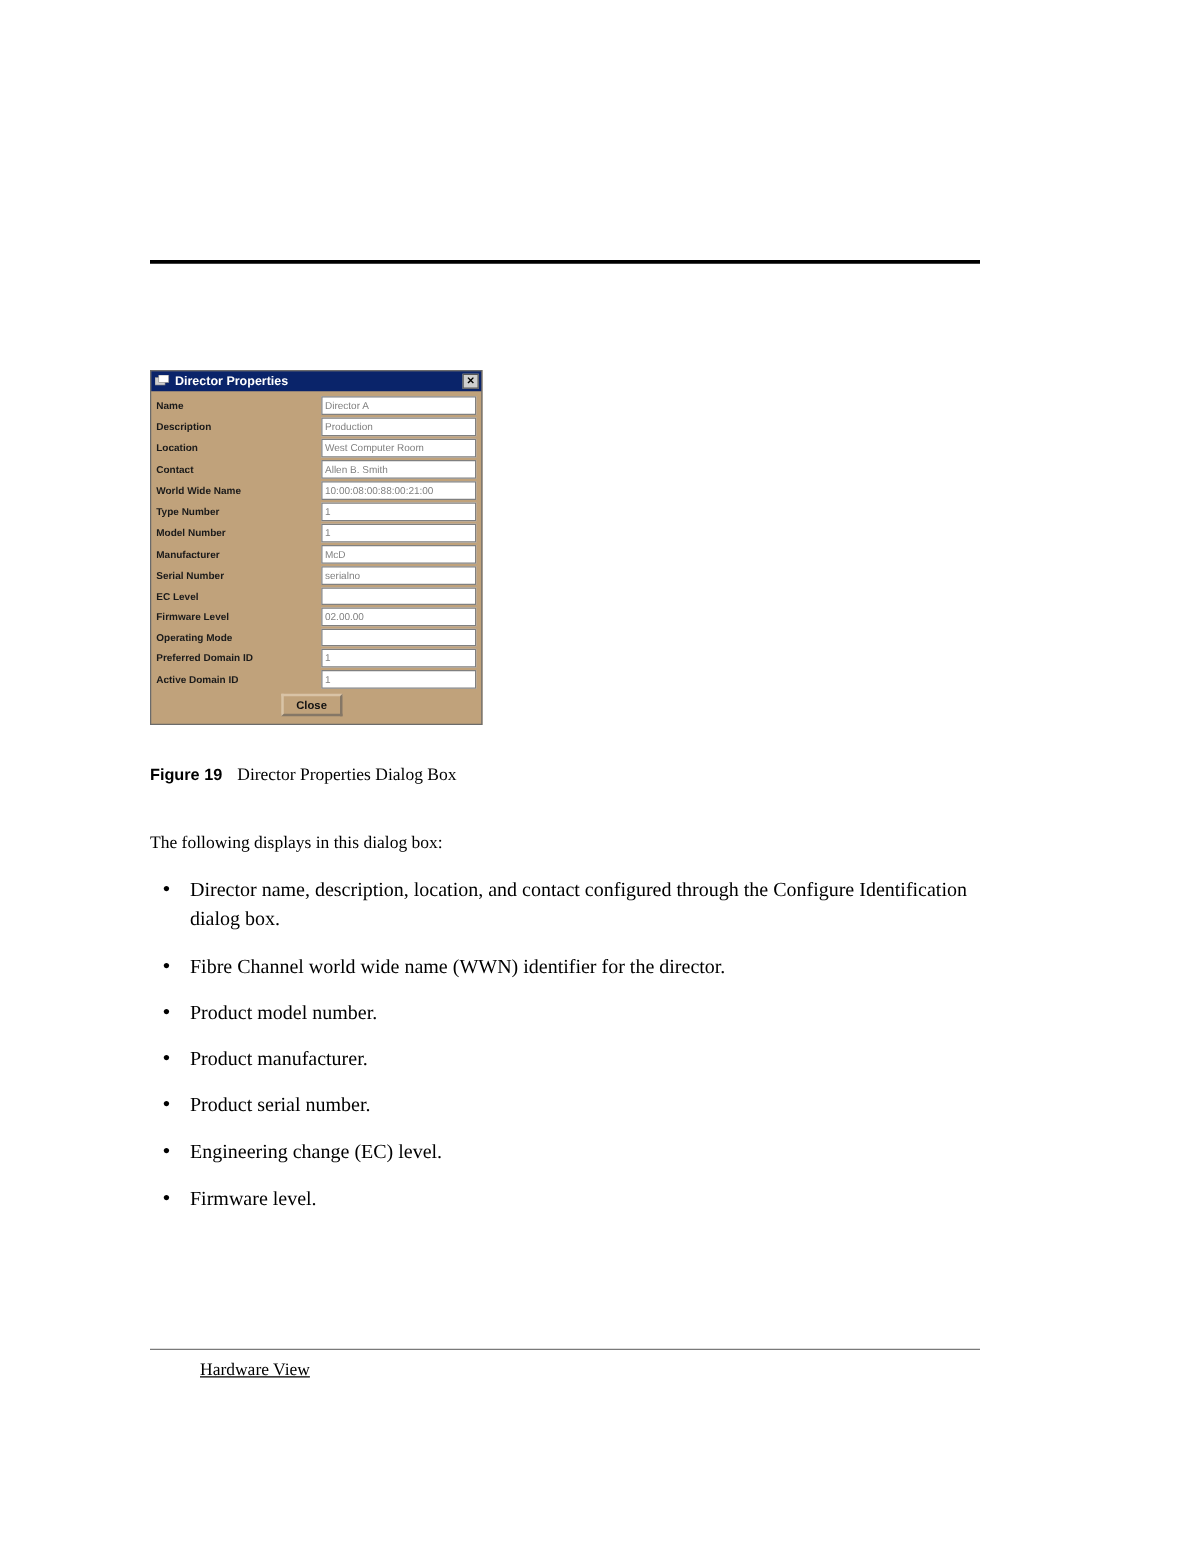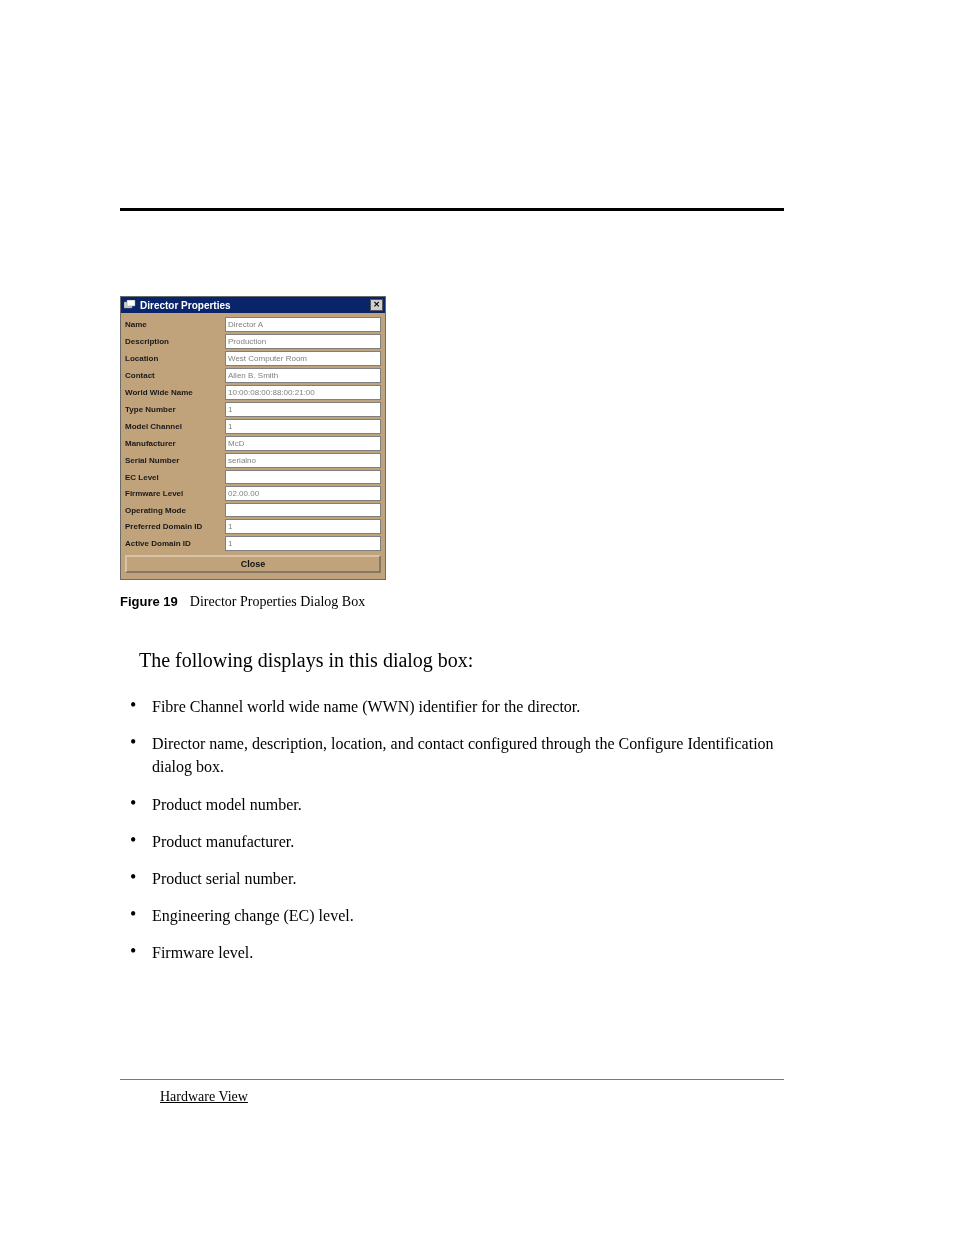--- a/index.html
+++ b/index.html
@@ -95,52 +95,51 @@
     background: #ffffff;
     border: 1px solid #808080;
     box-sizing: border-box;
     min-height: 14px;
     padding: 1px 2px 1px 2px;
     color: #808080;
     font-size: 8px;
     line-height: 11px;
     white-space: nowrap;
     overflow: hidden;
+    margin-left: 32px;
   }
   .btn-row {
     display: flex;
     margin-top: 4px;
-    flex-direction: column;
   }
   .btn-spacer { width: 100px; }
   .close-action {
     background: #c0a27b;
     border: 2px outset #d9c3a6;
     font-size: 9px;
     font-weight: bold;
     padding: 2px 10px;
     color: #111;
   }
 
   .figure-caption {
-    margin-top: 14px;
+    margin-top: 32px;
     font-size: 14px;
   }
   .figure-caption .fig-label {
     font-family: 'Helvetica Neue', Arial, sans-serif;
     font-weight: bold;
     font-size: 13px;
     margin-right: 12px;
   }
 
   .body-text {
     margin-top: 36px;
-    font-size: 20px;
+    font-size: 14px;
     line-height: 1.45;
-    margin-left: 19px;
   }
 
   ul.bullets {
     list-style: none;
     padding: 0;
     margin: 16px 0 0 0;
   }
   ul.bullets li {
     position: relative;
     padding-left: 32px;
@@ -211,21 +210,21 @@
             </div>
             <div class="row">
               <div class="lbl">World Wide Name</div>
               <div class="val">10:00:08:00:88:00:21:00</div>
             </div>
             <div class="row">
               <div class="lbl">Type Number</div>
               <div class="val">1</div>
             </div>
             <div class="row">
-              <div class="lbl">Model Channel</div>
+              <div class="lbl">Model Number</div>
               <div class="val">1</div>
             </div>
             <div class="row">
               <div class="lbl">Manufacturer</div>
               <div class="val">McD</div>
             </div>
             <div class="row">
               <div class="lbl">Serial Number</div>
               <div class="val">serialno</div>
             </div>
@@ -257,22 +256,22 @@
       </div>
     </div>
 
     <div class="figure-caption">
       <span class="fig-label">Figure 19</span><span>Director Properties Dialog Box</span>
     </div>
 
     <p class="body-text">The following displays in this dialog box:</p>
 
     <ul class="bullets" id="bullets-container">
+        <li>Director name, description, location, and contact configured through the Configure Identification dialog box.</li>
         <li>Fibre Channel world wide name (WWN) identifier for the director.</li>
-        <li>Director name, description, location, and contact configured through the Configure Identification dialog box.</li>
         <li>Product model number.</li>
         <li>Product manufacturer.</li>
         <li>Product serial number.</li>
         <li>Engineering change (EC) level.</li>
         <li>Firmware level.</li>
       </ul>
   </div>
 
   <div class="footer-rule"></div>
   <div class="footer-text">Hardware View</div>

